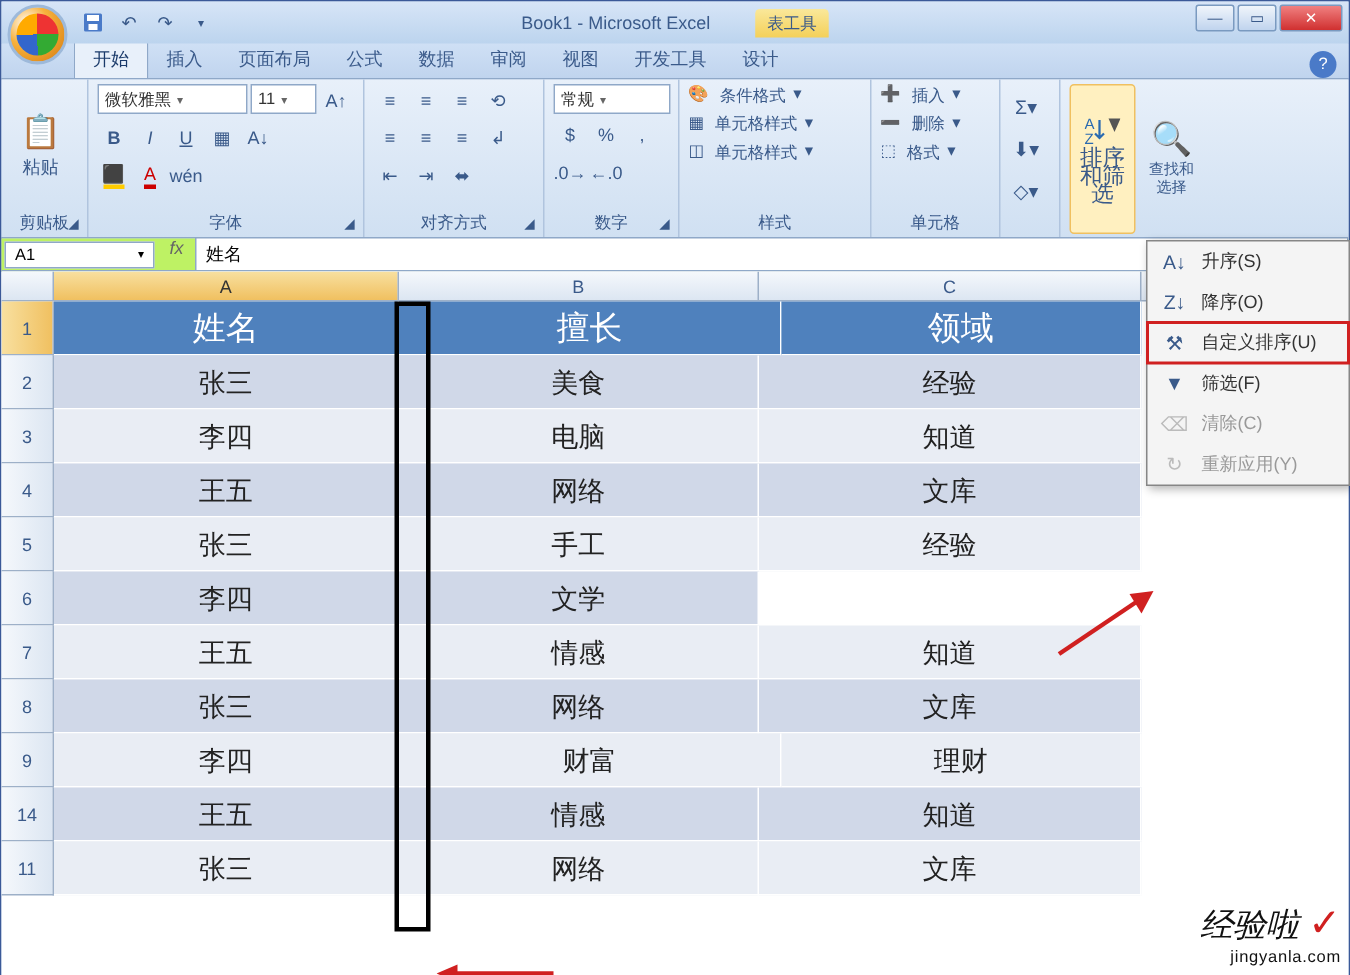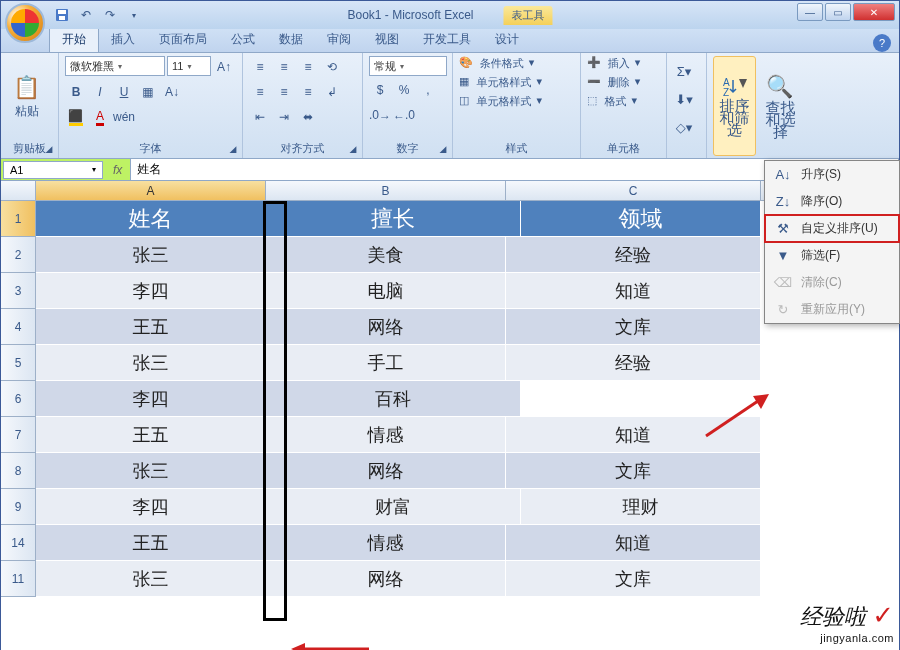--- a/index.html
+++ b/index.html
@@ -30,21 +30,21 @@
 .btn-lg { display:flex; flex-direction:column; align-items:center; justify-content:center; padding:2px 4px; color:#3a5a8a; gap:2px; min-width:40px;}
 .btn-lg .icon { font-size:22px; }
 .btn-row { display:flex; gap:2px; }
 .btn-sm { width:22px; height:22px; display:flex; align-items:center; justify-content:center; color:#3a5a8a; border:1px solid transparent; }
 .combo { height:20px; border:1px solid #8fa8c8; background:#fff; display:flex; align-items:center; padding:0 4px; font-size:11px; color:#333;}
 .combo .arrow { margin-left:4px; font-size:8px; color:#666;}
 .launcher { position:absolute; bottom:2px; right:2px; width:14px; height:14px; font-size:9px; color:#3a5a8a; display:flex; align-items:center; justify-content:center;}
 
 .formula-bar { height:22px; background:#bef264; border-bottom:1px solid #8fa8c8; display:flex; align-items:center; }
 .name-box { width:100px; border:1px solid #8fa8c8; background:#fff; margin:0 2px; padding:2px 6px; font-size:11px; display:flex; justify-content:space-between; align-items:center;}
-.fx-area { display:flex; align-items:center; flex:1; }
+.fx-area { display:flex; align-items:flex-start; flex:1; }
 .fx-btn { padding:0 8px; color:#666; }
 .fx-input { flex:1; border:1px solid #8fa8c8; background:#fff; padding:2px 6px; font-size:12px; }
 
 .sheet { position:relative; background:#fff; height: 470px; overflow:hidden;}
 .col-headers { display:flex; height:20px; background:linear-gradient(#f5f8fc,#dce6f2); border-bottom:1px solid #9db0c8; }
 .corner { width:35px; border-right:1px solid #9db0c8; background:linear-gradient(#f5f8fc,#dce6f2);}
 .col-h { border-right:1px solid #9db0c8; text-align:center; font-size:12px; color:#3a5a8a; line-height:20px; }
 .col-h.sel { background:linear-gradient(#f8e0a0,#f0c060); color:#333;}
 .rows-area { display:flex; }
 .row-headers { width:35px; }
@@ -250,21 +250,21 @@
                 <text x="0" y="10" font-size="10" fill="#2a6aB0">A</text>
                 <text x="0" y="20" font-size="10" fill="#2a6aB0">Z</text>
                 <path d="M10 4 L10 16 M7 13 L10 16 L13 13" stroke="#2a6aB0" fill="none" stroke-width="1.5"></path>
                 <path d="M16 3 L24 3 L20 12 Z" fill="#555"></path>
               </svg>
           </span>
           <span style="font-size:15px; line-height:12px; text-align:center;">排序和筛选</span>
         </div>
         <div class="btn-lg">
           <span class="icon">🔍</span>
-          <span style="font-size:15px; line-height:12px; text-align:center;">查找和选择</span>
+          <span style="font-size:10px; line-height:12px; text-align:center;">查找和选择</span>
         </div>
       </div>
     </div>
   </div>
 
   <div class="formula-bar">
     <div class="name-box">
         <span>A1</span>
         <span style="font-size:8px;">▾</span>
       </div>
@@ -316,21 +316,21 @@
             <div class="cell cB">网络</div>
             <div class="cell cC">文库</div>
           </div>
           <div class="g-row band1">
             <div class="cell cA">张三</div>
             <div class="cell cB">手工</div>
             <div class="cell cC">经验</div>
           </div>
           <div class="g-row band0">
             <div class="cell cA">李四</div>
-            <div class="cell cC">百科</div>
+            <div class="cell cB">文学</div>
           </div>
           <div class="g-row band1">
             <div class="cell cA">王五</div>
             <div class="cell cB">情感</div>
             <div class="cell cC">知道</div>
           </div>
           <div class="g-row band0">
             <div class="cell cA">张三</div>
             <div class="cell cB">网络</div>
             <div class="cell cC">文库</div>

